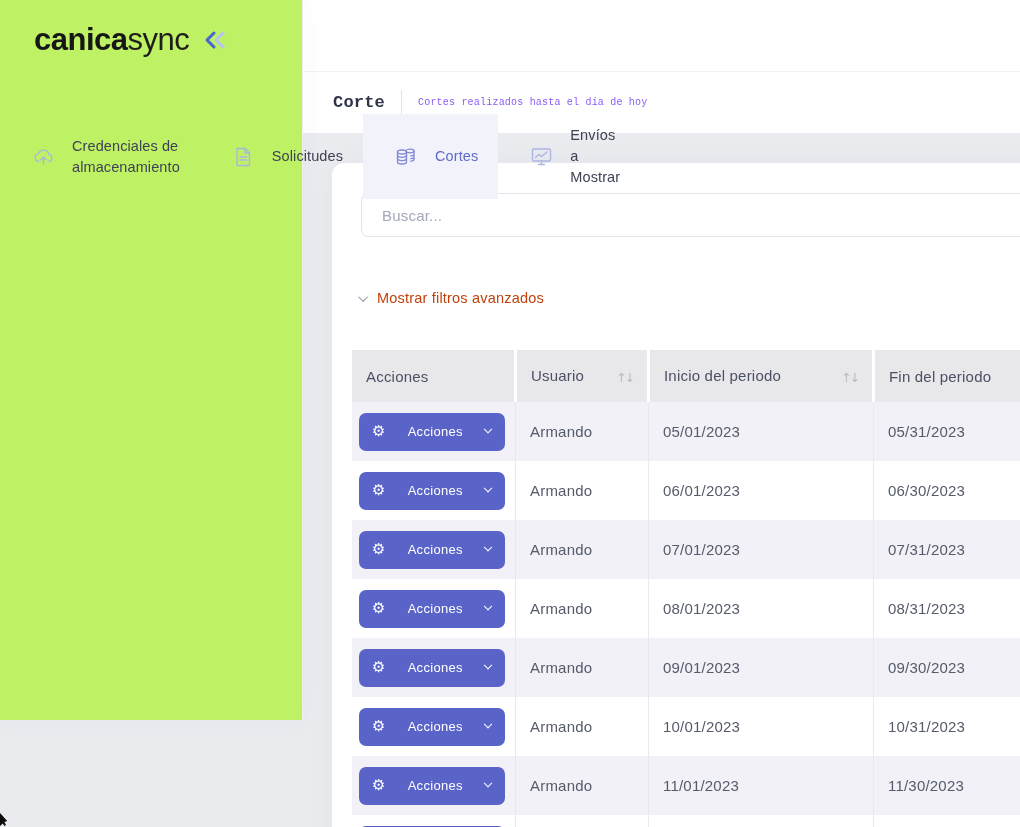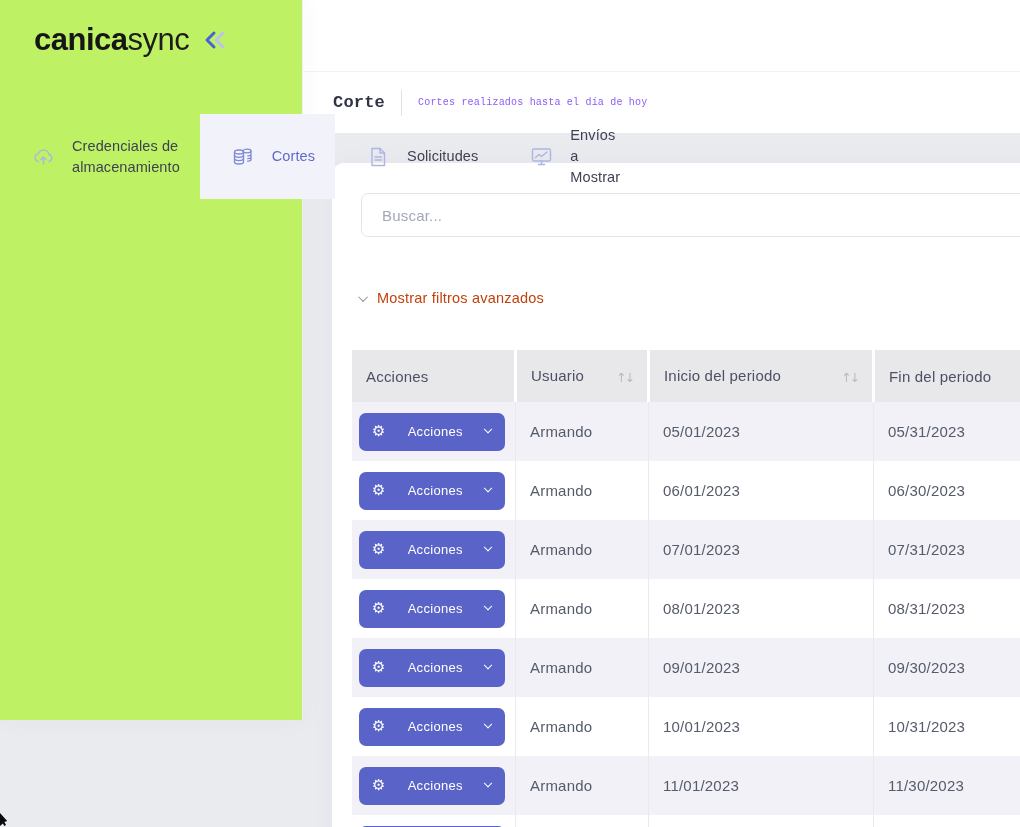--- a/index.html
+++ b/index.html
@@ -95,41 +95,41 @@
     <nav class="menu">
       <a class="menu-item">
         <span class="mi-icon">
           <svg width="21" height="19" viewBox="0 0 21 19" fill="none" stroke="currentColor" stroke-width="1.4" stroke-linecap="round" stroke-linejoin="round">
             <path d="M5.5 14.5 A4 4 0 0 1 5.5 6.6 A5.5 5.5 0 0 1 16 7.5 A3.6 3.6 0 0 1 16 14.5"></path>
             <path d="M10.5 17 V10.5 M7.8 12.8 L10.5 10 L13.2 12.8"></path>
           </svg>
         </span>
         <span class="mi-label">Credenciales de almacenamiento</span>
       </a>
+      <a class="menu-item">
+        <span class="mi-icon">
+          <svg width="18" height="20" viewBox="0 0 18 20" fill="none" stroke="currentColor" stroke-width="1.4" stroke-linecap="round" stroke-linejoin="round">
+            <path d="M3 1.5 H11 L15.5 6 V18.5 H3 Z"></path>
+            <path d="M11 1.5 V6 H15.5"></path>
+            <path d="M6 10 H12.5 M6 13 H12.5"></path>
+          </svg>
+        </span>
+        <span class="mi-label">Solicitudes</span>
+      </a>
       <a class="menu-item active">
         <span class="mi-icon">
           <svg width="22" height="20" viewBox="0 0 22 20" fill="none" stroke="currentColor" stroke-width="1.3" stroke-linecap="round" stroke-linejoin="round">
             <ellipse cx="7" cy="5" rx="4.5" ry="2"></ellipse>
             <path d="M2.5 5 V15 C2.5 16.1 4.5 17 7 17 C9.5 17 11.5 16.1 11.5 15 V5"></path>
             <path d="M2.5 8.3 C2.5 9.4 4.5 10.3 7 10.3 C9.5 10.3 11.5 9.4 11.5 8.3 M2.5 11.6 C2.5 12.7 4.5 13.6 7 13.6 C9.5 13.6 11.5 12.7 11.5 11.6"></path>
             <ellipse cx="15" cy="4" rx="4" ry="1.8"></ellipse>
             <path d="M19 4 V12.5 C19 13.4 17.5 14.1 15.7 14.2 M19 7.2 C19 8.1 17.6 8.8 15.8 8.9 M19 10 C19 10.9 17.6 11.6 15.8 11.7"></path>
           </svg>
         </span>
         <span class="mi-label">Cortes</span>
-      </a>
-      <a class="menu-item">
-        <span class="mi-icon">
-          <svg width="18" height="20" viewBox="0 0 18 20" fill="none" stroke="currentColor" stroke-width="1.4" stroke-linecap="round" stroke-linejoin="round">
-            <path d="M3 1.5 H11 L15.5 6 V18.5 H3 Z"></path>
-            <path d="M11 1.5 V6 H15.5"></path>
-            <path d="M6 10 H12.5 M6 13 H12.5"></path>
-          </svg>
-        </span>
-        <span class="mi-label">Solicitudes</span>
       </a>
       <a class="menu-item">
         <span class="mi-icon">
           <svg width="21" height="19" viewBox="0 0 21 19" fill="none" stroke="currentColor" stroke-width="1.4" stroke-linecap="round" stroke-linejoin="round">
             <rect x="1.5" y="2" width="18" height="12" rx="1.5"></rect>
             <path d="M4.5 10.5 L8 7.5 L10.5 9.5 L16 5"></path>
             <path d="M7.5 17.5 H13.5 M10.5 14 V17.5"></path>
           </svg>
         </span>
         <span class="mi-label">Envíos a Mostrar</span>

